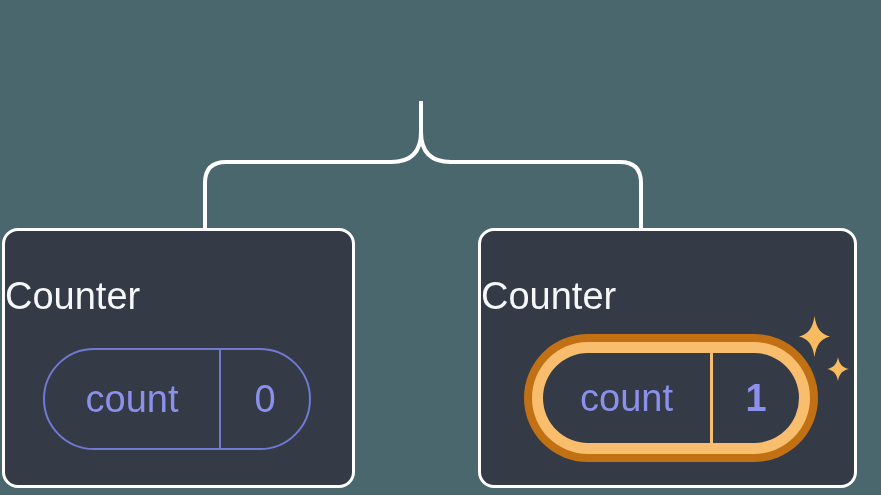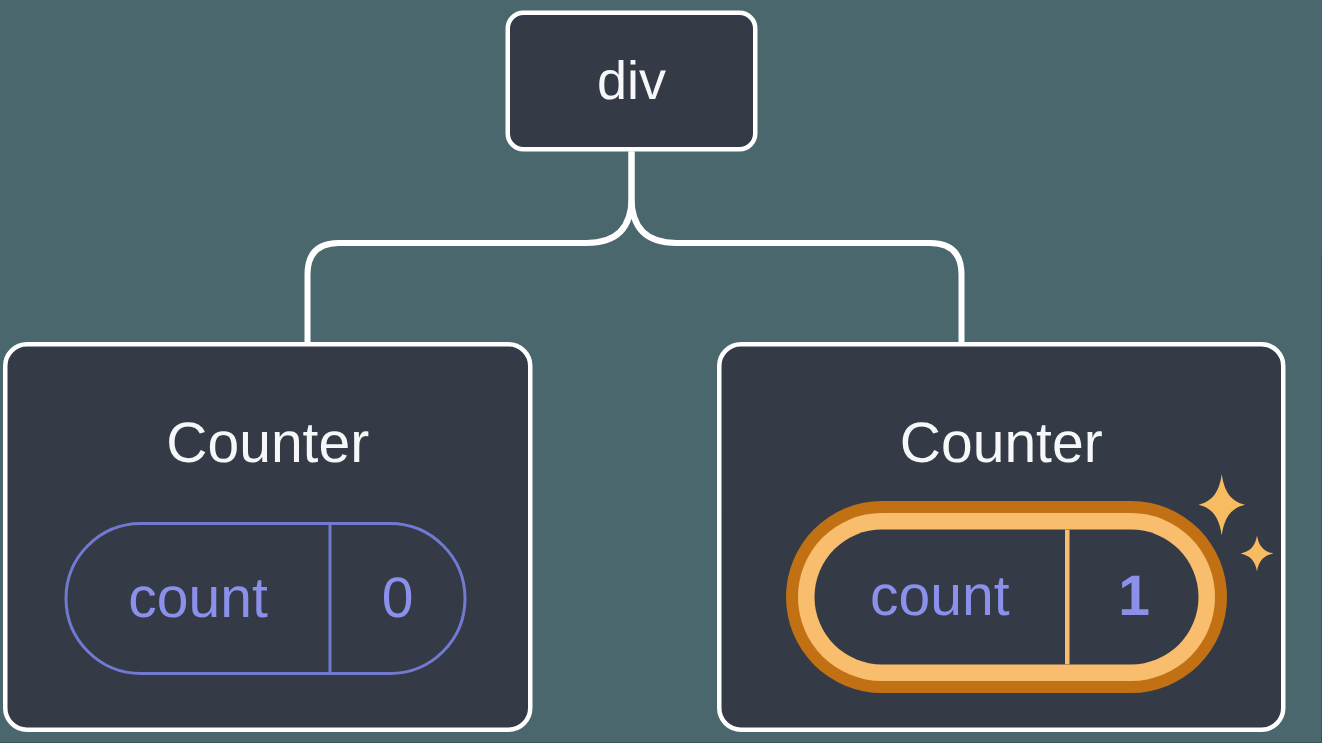--- a/index.html
+++ b/index.html
@@ -25,21 +25,21 @@
     color:var(--white);font-size:36px;
   }
 
   .card{
     position:absolute;top:228px;height:260px;
     background:var(--card);border:3px solid var(--node-border);border-radius:16px;
   }
   .card-left{left:2px;width:353px;}
   .card-right{left:478px;width:379px;}
   .card-title{
-    position:absolute;top:44px;left:0;right:0;text-align:center;
+    position:absolute;top:44px;left:0;right:0;
     color:var(--white);font-size:38px;
   }
 
   
   .pill-plain{
     position:absolute;left:38px;top:117px;width:268px;height:102px;
     border:2px solid var(--purple-border);border-radius:60px;
     display:flex;overflow:hidden;
   }
   .pill-plain .cell-key{
@@ -84,23 +84,20 @@
 </head>
 <body>
 
 <div class="canvas">
 
   <svg class="connector-svg" viewBox="0 0 881 495">
     <path d="M421 101 V132 Q421 162 391 162 H226 Q205 162 205 183 V228"></path>
     <path d="M421 101 V132 Q421 162 451 162 H620 Q641 162 641 183 V228"></path>
   </svg>
 
-  <div class="node-root">
-    <span>div</span>
-  </div>
 
   <div class="card card-left">
     <div class="card-title">Counter</div>
     <div class="pill-plain">
       <div class="cell-key">count</div>
       <div class="cell-val">0</div>
     </div>
   </div>
 
   <div class="card card-right">

